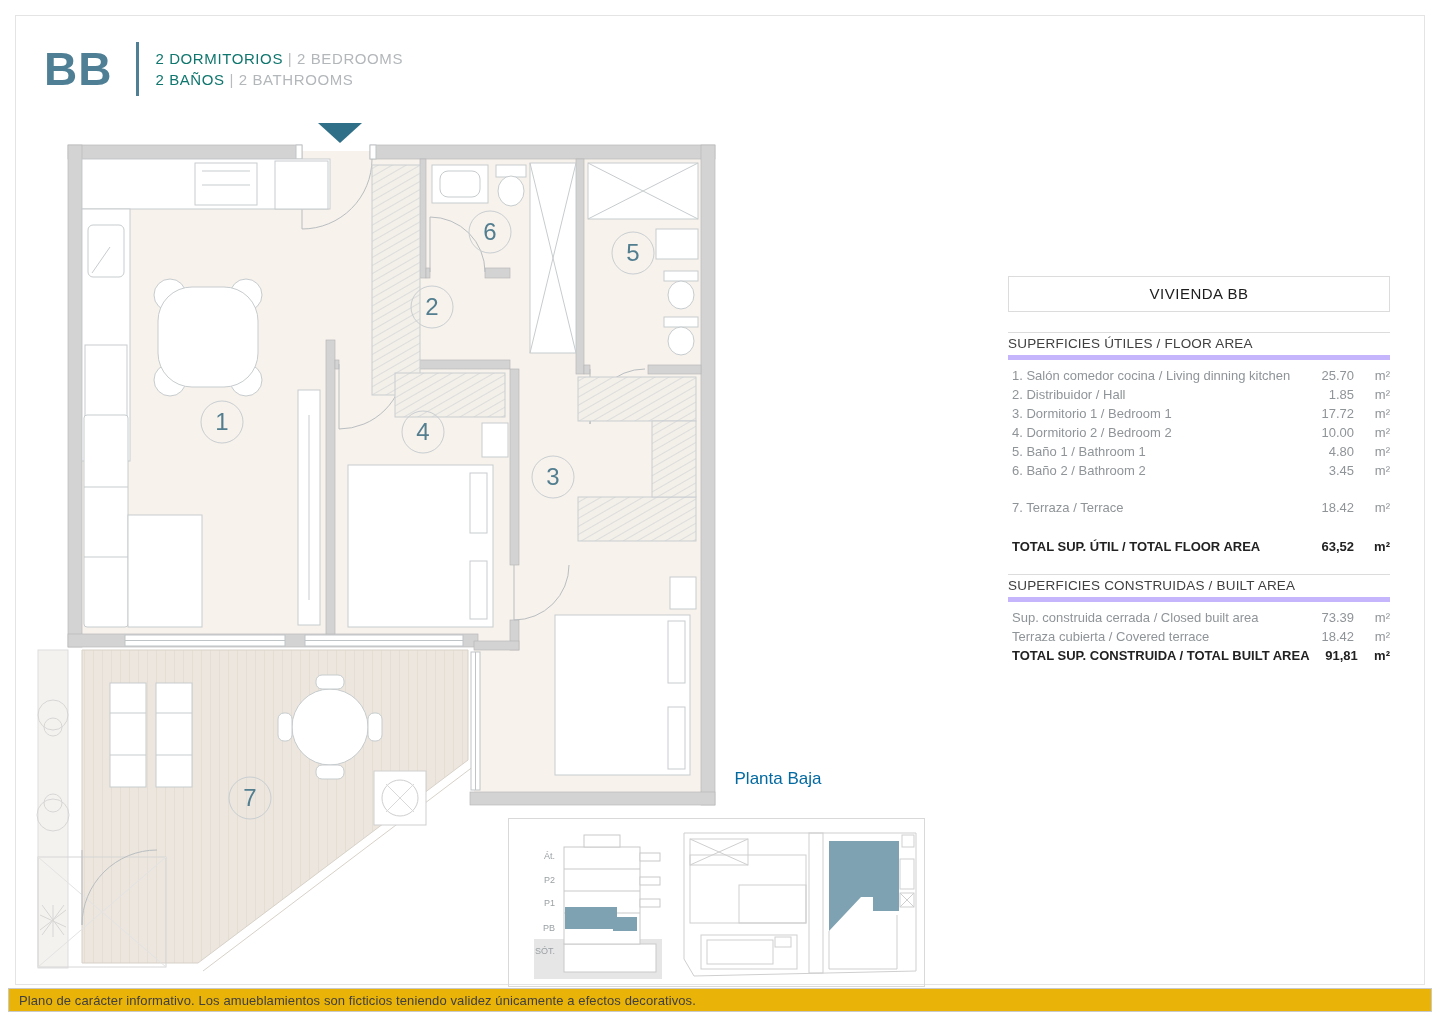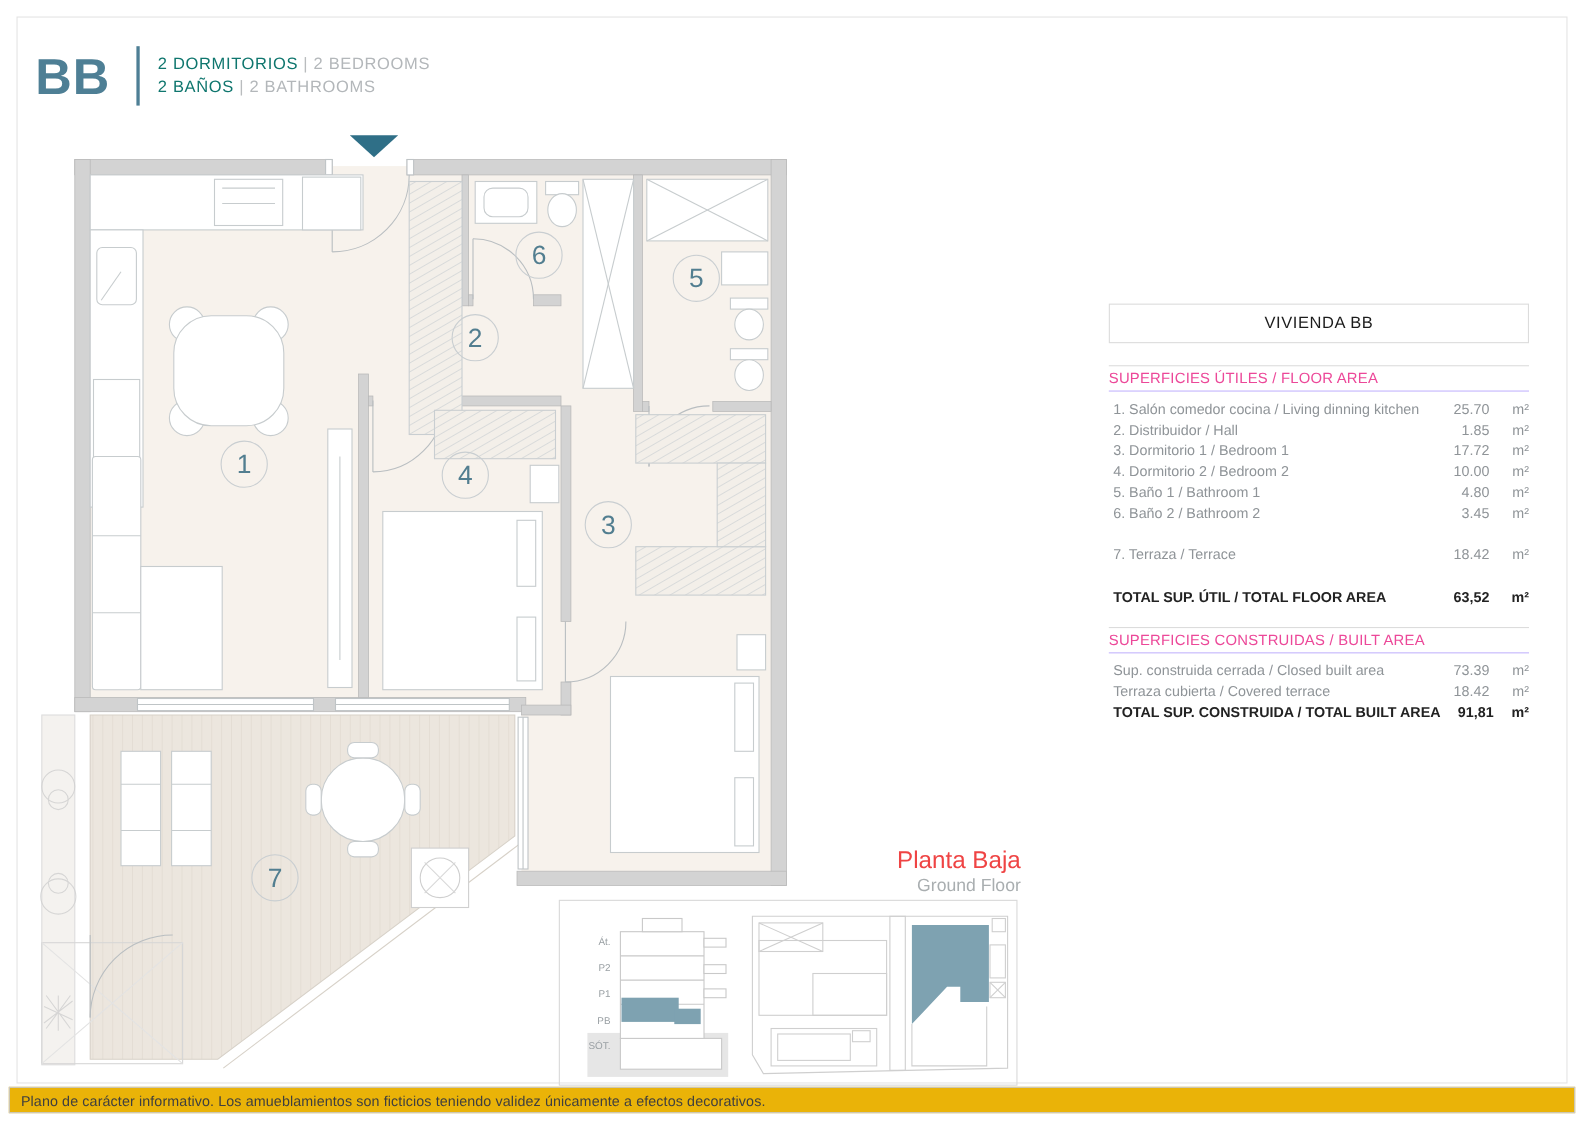--- a/index.html
+++ b/index.html
@@ -1,49 +1,49 @@
 <!DOCTYPE html>
 <html><head>
 <meta charset="utf-8">
 <style>
   html,body{margin:0;padding:0;background:#fff;width:1440px;height:1024px;overflow:hidden;
     font-family:"Liberation Sans", sans-serif;}
   .page{position:relative;width:1440px;height:1024px;background:#fff;}
   .frame{position:absolute;left:15px;top:15px;width:1408px;height:968px;border:1px solid #e4e4e4;}
 
   
-  .hdr{position:absolute;left:32px;top:42px;display:flex;align-items:center;}
+  .hdr{position:absolute;left:44px;top:42px;display:flex;align-items:center;}
   .hdr-code{font-size:46px;font-weight:700;color:#4e7f95;letter-spacing:1px;line-height:1;}
   .hdr-div{width:3px;height:54px;background:#4e7f95;margin:0 16px 0 24px;}
   .hdr-lines{display:flex;flex-direction:column;gap:4px;}
   .hdr-line{font-size:15px;letter-spacing:.6px;white-space:pre;}
   .es{color:#0f766e;font-weight:400;}
   .sep{color:#b9bcbe;font-weight:400;}
   .en{color:#b3b7ba;font-weight:400;}
 
   
   .plan{position:absolute;left:30px;top:115px;width:710px;height:880px;}
 
   
   .tbl{position:absolute;left:1008px;top:276px;width:382px;font-size:13px;color:#8f9498;}
   .tbl-title{border:1px solid #dcdcdc;height:34px;line-height:34px;text-align:center;
     font-weight:400;font-size:15px;color:#1c1c1c;letter-spacing:.5px;margin-bottom:20px;}
-  .sect{border-top:1px solid #dcdcdc;border-bottom:1px solid #c4b5fd;color:#ec4899;
+  .sect{border-top:1px solid #dcdcdc;border-bottom:5px solid #c4b5fd;color:#404040;
     padding:3px 0 4px 0;font-size:13.5px;letter-spacing:.2px;}
   .trow{display:flex;align-items:baseline;height:19px;}
   .tlabel{flex:1;padding-left:4px;white-space:nowrap;}
   .tval{width:54px;text-align:right;}
   .tunit{width:36px;text-align:right;}
   .tot{color:#222;font-weight:700;}
   .tot .tlabel{padding-left:4px;}
   .gap8{height:8px;} .gap18{height:18px;} .gap16{height:16px;} .gap20{height:20px;}
 
   
   .planta{position:absolute;left:628px;top:768px;width:300px;text-align:right;line-height:1.25;}
-  .planta .l1{color:#ef4444;font-size:22px;}
+  .planta .l1{color:#0369a1;font-size:17px;text-align:center;}
   .planta .l2{color:#a9aeb0;font-size:16px;}
 
   
   .mini{position:absolute;left:508px;top:818px;width:415px;height:167px;border:1px solid #d9d9d9;}
 
   
   .disc{position:absolute;left:8px;top:988px;width:1424px;height:24px;border:1px solid #c9c9c9;
     font-size:13px;color:#3f3f3f;line-height:24px;padding-left:10px;box-sizing:border-box;
     letter-spacing:.1px;background:#eab308;}
 </style>
@@ -342,21 +342,20 @@
       </div>
     <div class="trow tot">
         <span class="tlabel">TOTAL SUP. CONSTRUIDA /  TOTAL BUILT AREA</span>
         <span class="tval">91,81</span>
         <span class="tunit">m²</span>
       </div>
   </div>
 
   <div class="planta">
     <div class="l1">Planta Baja</div>
-    <div class="l2">Ground Floor</div>
   </div>
 
   <div class="mini">
     <svg width="413" height="165" viewBox="0 0 413 165">
 
       <g>
         <rect x="25" y="120" width="128" height="40" fill="#e6e6e6"></rect>
         <g fill="#ffffff" stroke="#c9c9c9" stroke-width="1">
           <rect x="55" y="125" width="92" height="28"></rect>
           <rect x="55" y="28" width="76" height="97"></rect>

